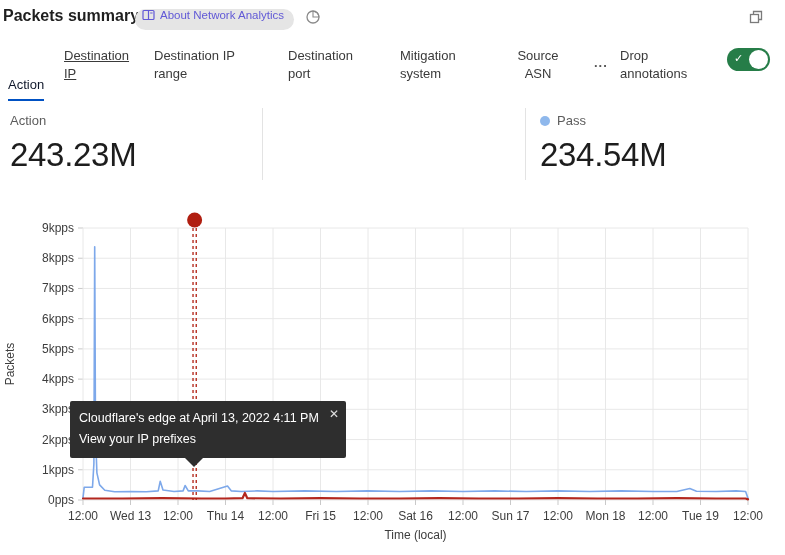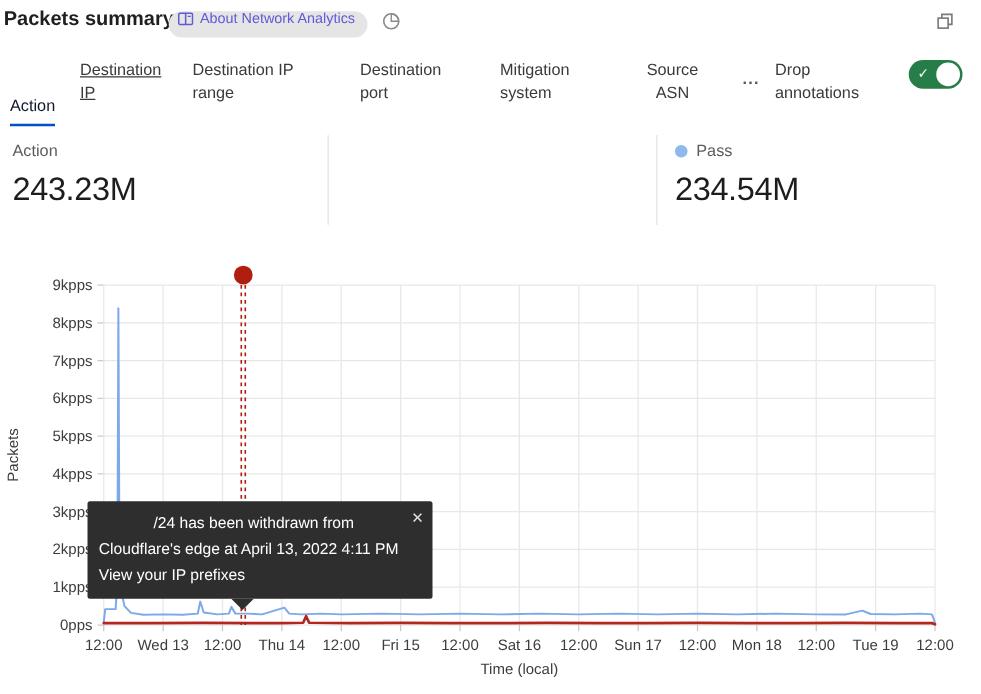--- a/index.html
+++ b/index.html
@@ -24,21 +24,21 @@
   .dots{position:absolute;left:594px;top:10px;font-size:13px;letter-spacing:1px;color:#555;cursor:pointer;font-weight:bold;}
   .toggle{position:absolute;left:727px;top:3px;width:43px;height:23px;border-radius:12px;background:#267d48;cursor:pointer;}
   .toggle .chk{position:absolute;left:7px;top:4px;color:#fff;font-size:11px;}
   .toggle .knob{position:absolute;right:2px;top:2px;width:19px;height:19px;border-radius:50%;background:#fff;}
   
   .stats{position:absolute;left:0;top:105px;width:785px;height:80px;}
   .vdiv{position:absolute;top:3px;width:1px;height:72px;background:#e3e3e3;}
   .stat{position:absolute;top:8px;}
   .stat .lab{font-size:13px;color:#5c5c5c;display:flex;align-items:center;gap:7px;}
   .stat .dot{width:10px;height:10px;border-radius:50%;display:inline-block;}
-  .stat .val{font-size:26px;color:#1d1d1d;margin-top:8px;letter-spacing:-0.3px;}
+  .stat .val{font-size:33px;color:#1d1d1d;margin-top:8px;letter-spacing:-0.3px;}
   
   .chartwrap{position:absolute;left:0;top:205px;width:785px;height:350px;}
   .chartwrap svg{position:absolute;left:0;top:0;}
   .axt{font-family:"Liberation Sans",sans-serif;font-size:12px;fill:#3d3d3d;}
   .axl{font-family:"Liberation Sans",sans-serif;font-size:12px;fill:#3d3d3d;}
   
   .tooltip{position:absolute;left:70px;top:196px;width:276px;background:#2e2e2e;color:#fff;
     border-radius:2px;padding:7px 9px 8px 9px;font-size:12.5px;line-height:21px;box-sizing:border-box;z-index:5;}
   .tooltip .t1{text-align:center;padding-right:10px;}
   .tooltip .t2{white-space:nowrap;}
@@ -189,19 +189,18 @@
       <text transform="rotate(-90 14 159)" x="14" y="159" text-anchor="middle" class="axl">Packets</text>
       <text x="415.5" y="334" text-anchor="middle" class="axl">Time (local)</text>
       <path d="M83.0 292.6 L84.2 282.3 L92.5 282.3 L93.9 258.7 L94.7 41.7 L95.5 228.5 L96.9 267.8 L99.6 279.9 L104.8 285.3 L114.7 286.8 L130.5 286.5 L146.3 286.8 L158.2 285.9 L160.2 276.3 L163.0 285.0 L174.0 286.5 L183.1 285.9 L185.1 280.5 L188.3 285.9 L197.8 285.9 L209.7 286.5 L227.5 281.1 L231.4 285.9 L241.3 286.5 L257.2 285.9 L273.0 286.5 L304.7 285.9 L336.3 286.5 L368.0 285.9 L399.7 286.5 L431.3 285.9 L463.0 286.5 L494.7 285.9 L526.3 286.5 L558.0 285.9 L589.7 286.5 L621.3 285.9 L653.0 286.5 L676.8 286.5 L689.8 283.5 L696.5 286.2 L716.3 286.5 L736.1 285.9 L745.6 286.5 L748.0 293.2" fill="none" stroke="#7da8ea" stroke-width="1.6" stroke-linejoin="round" stroke-linecap="round"></path>
       <path d="M83.0 293.5 L122.6 293.5 L162.2 293.2 L201.8 293.5 L225.5 293.5 L242.5 293.2 L244.9 288.0 L247.3 293.2 L280.9 293.5 L320.5 293.2 L360.1 293.5 L399.7 293.5 L439.3 293.2 L478.8 293.5 L518.4 293.5 L558.0 293.2 L597.6 293.5 L637.2 293.5 L676.8 293.2 L716.3 293.5 L745.6 293.5 L748.0 294.4" fill="none" stroke="#b3271e" stroke-width="2.2" stroke-linejoin="round" stroke-linecap="round"></path>
       <line x1="193.025" y1="23" x2="193.025" y2="295" stroke="#b01e10" stroke-width="1.3" stroke-dasharray="3 3"></line>
       <line x1="196.225" y1="23" x2="196.225" y2="295" stroke="#b01e10" stroke-width="1.3" stroke-dasharray="3 3"></line>
       <circle cx="194.625" cy="15" r="7.5" fill="#b01e10"></circle>
     </svg>
 
   <div class="tooltip">
-    <div class="t1">/24 has been withdrawn from</div>
     <div class="t2">Cloudflare's edge at April 13, 2022 4:11 PM</div>
     <div><a>View your IP prefixes</a></div>
     <span class="close">✕</span>
     <span class="ptr"></span>
   </div>
 </div>
 
 </body></html>

